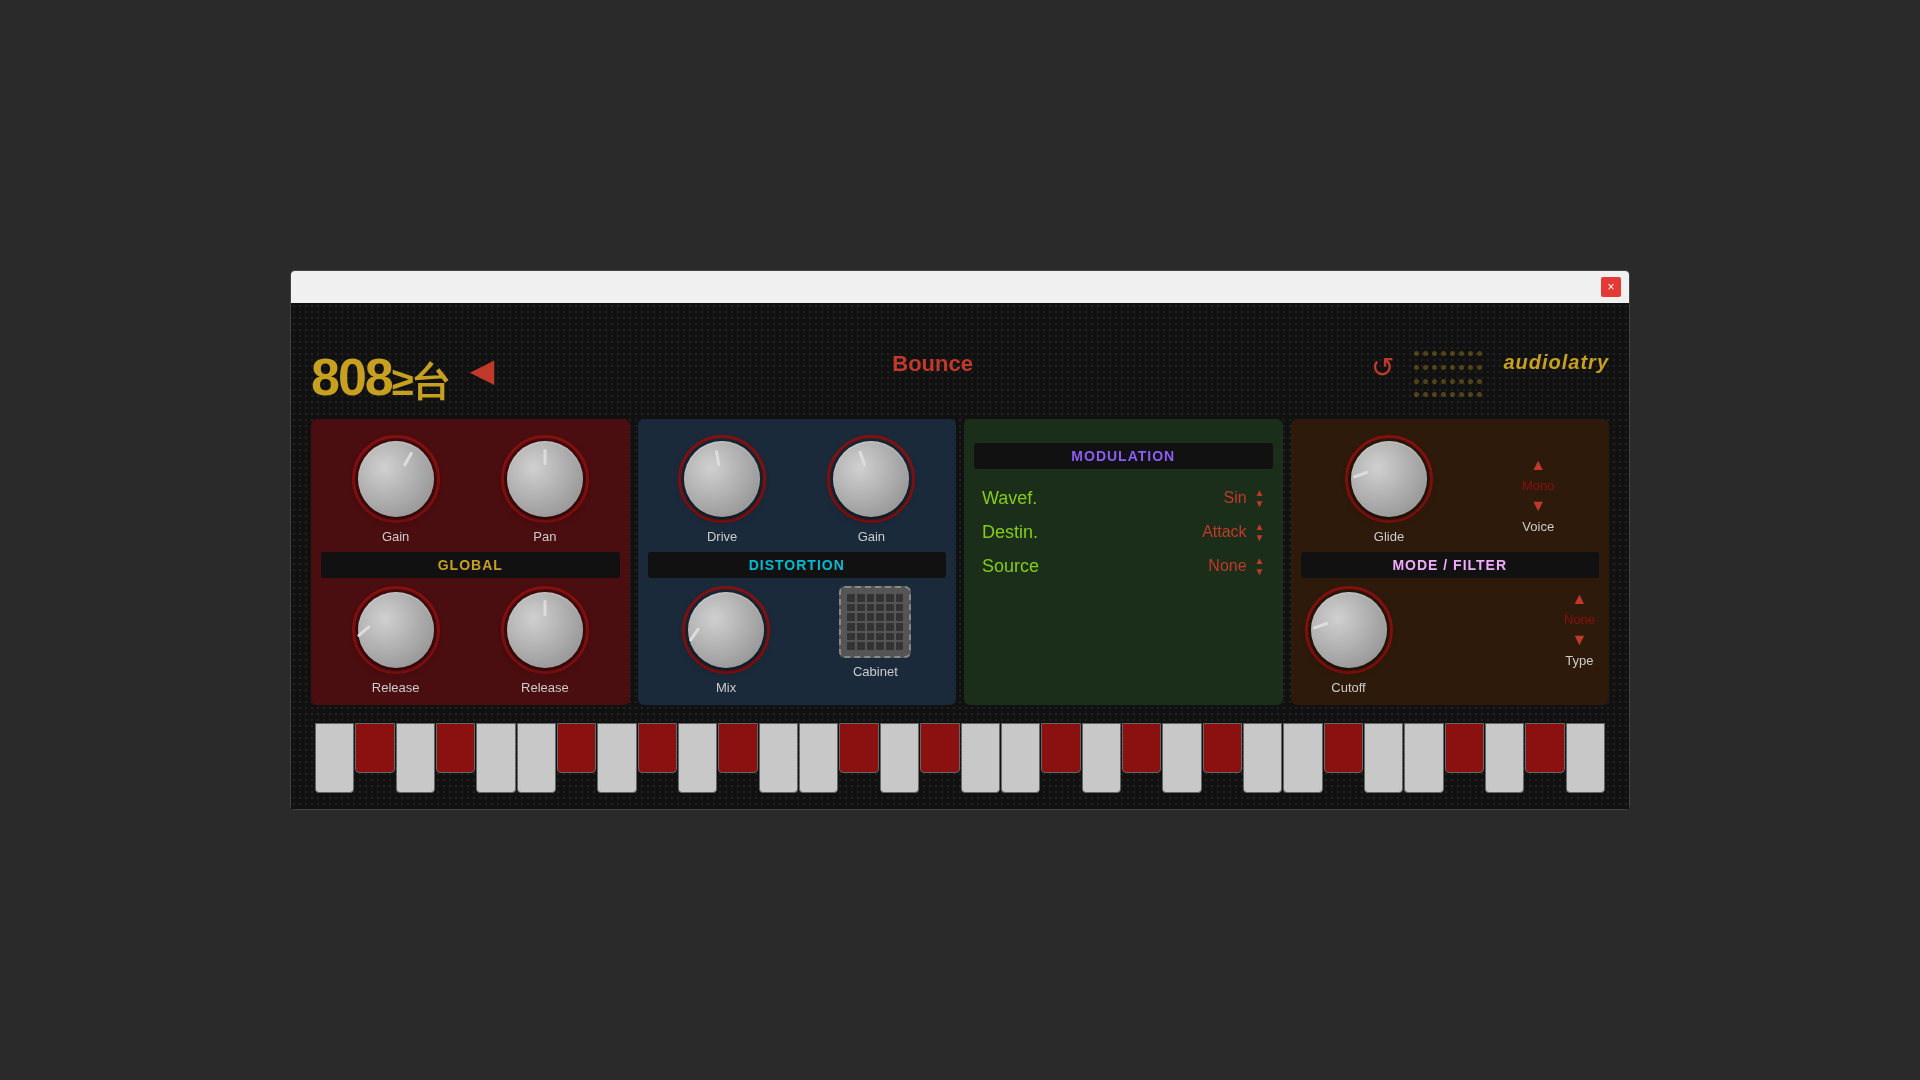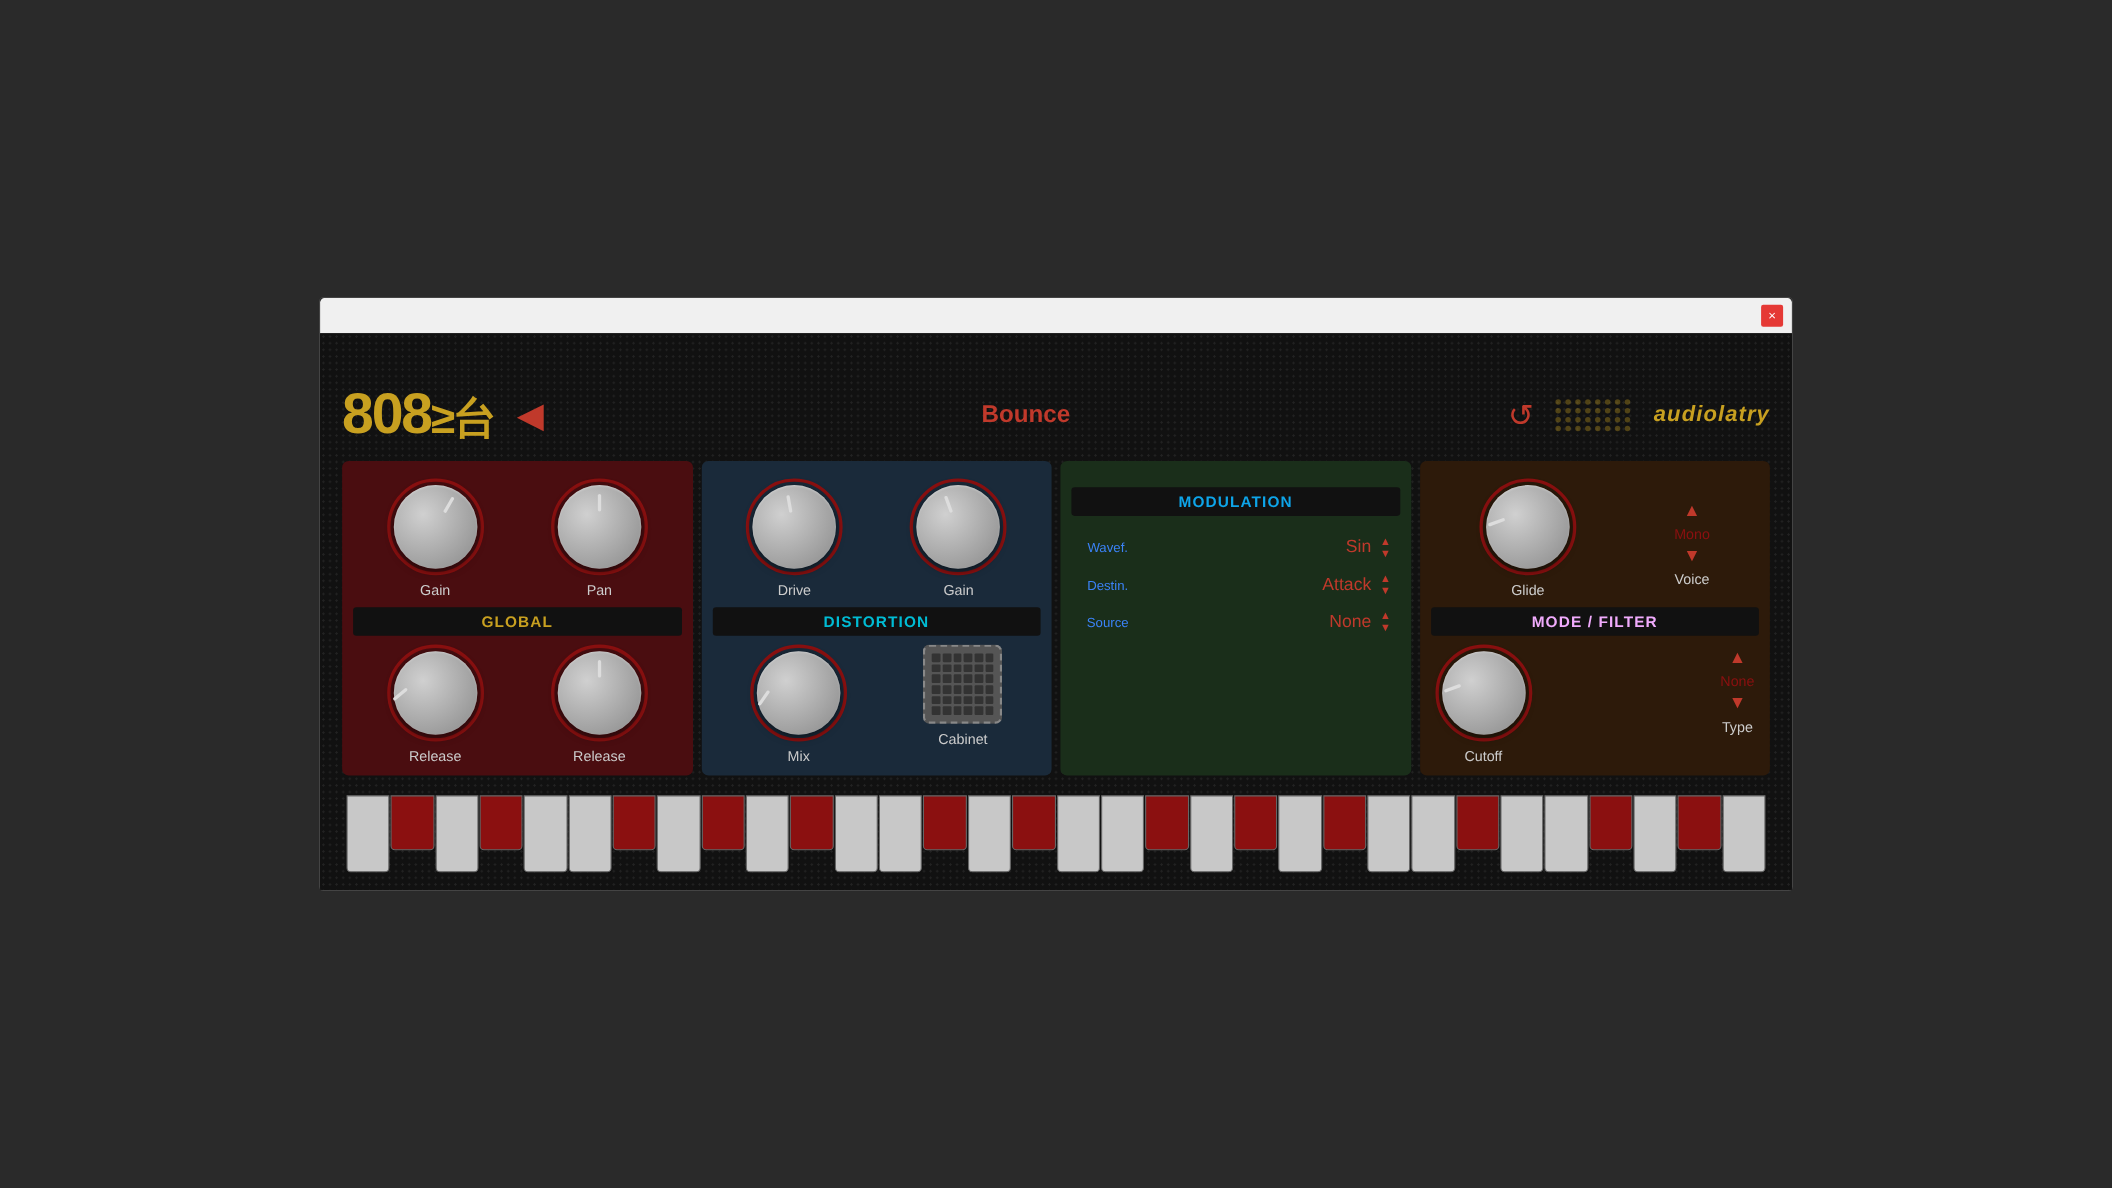--- a/index.html
+++ b/index.html
@@ -48,21 +48,20 @@
 
     .plugin-body {
       background: #111;
       padding: 16px 20px 12px;
       background-image: radial-gradient(circle, #222 1px, transparent 1px);
       background-size: 6px 6px;
     }
 
     .header {
       display: flex;
-      align-items: center;
       margin-bottom: 16px;
       gap: 20px;
       margin-top: 32px;
     }
 
     .logo {
       font-size: 52px;
       font-weight: 900;
       color: #c8a020;
       font-family: Arial Black, sans-serif;
@@ -145,21 +144,21 @@
       padding: 5px 10px;
       border-radius: 3px;
       margin: 8px 0;
       font-weight: bold;
       font-size: 14px;
       letter-spacing: 1px;
     }
 
     .panel-global .panel-label-bar { background: #111; color: #c8a020; }
     .panel-distortion .panel-label-bar { background: #111; color: #00bcd4; }
-    .panel-modulation .panel-label-bar { background: #111; color: #0ea5e9; }
+    .panel-modulation .panel-label-bar { background: #111; color: #8b5cf6; }
     .panel-mode .panel-label-bar { background: #111; color: #f0abfc; }
 
     .panel-bottom {
       display: flex;
       justify-content: space-around;
       align-items: flex-start;
     }
 
     .knob-container {
       display: flex;
@@ -238,24 +237,23 @@
 
     .mod-row {
       display: flex;
       align-items: center;
       justify-content: space-between;
       padding: 6px 8px;
       gap: 8px;
     }
 
     .mod-label {
-      color: #3b82f6;
-      font-size: 12px;
+      color: #84cc16;
+      font-size: 18px;
       min-width: 50px;
-      text-align: center;
     }
 
     .mod-select {
       background: transparent;
       border: none;
       color: #c0392b;
       font-size: 16px;
       flex: 1;
       text-align: right;
     }

